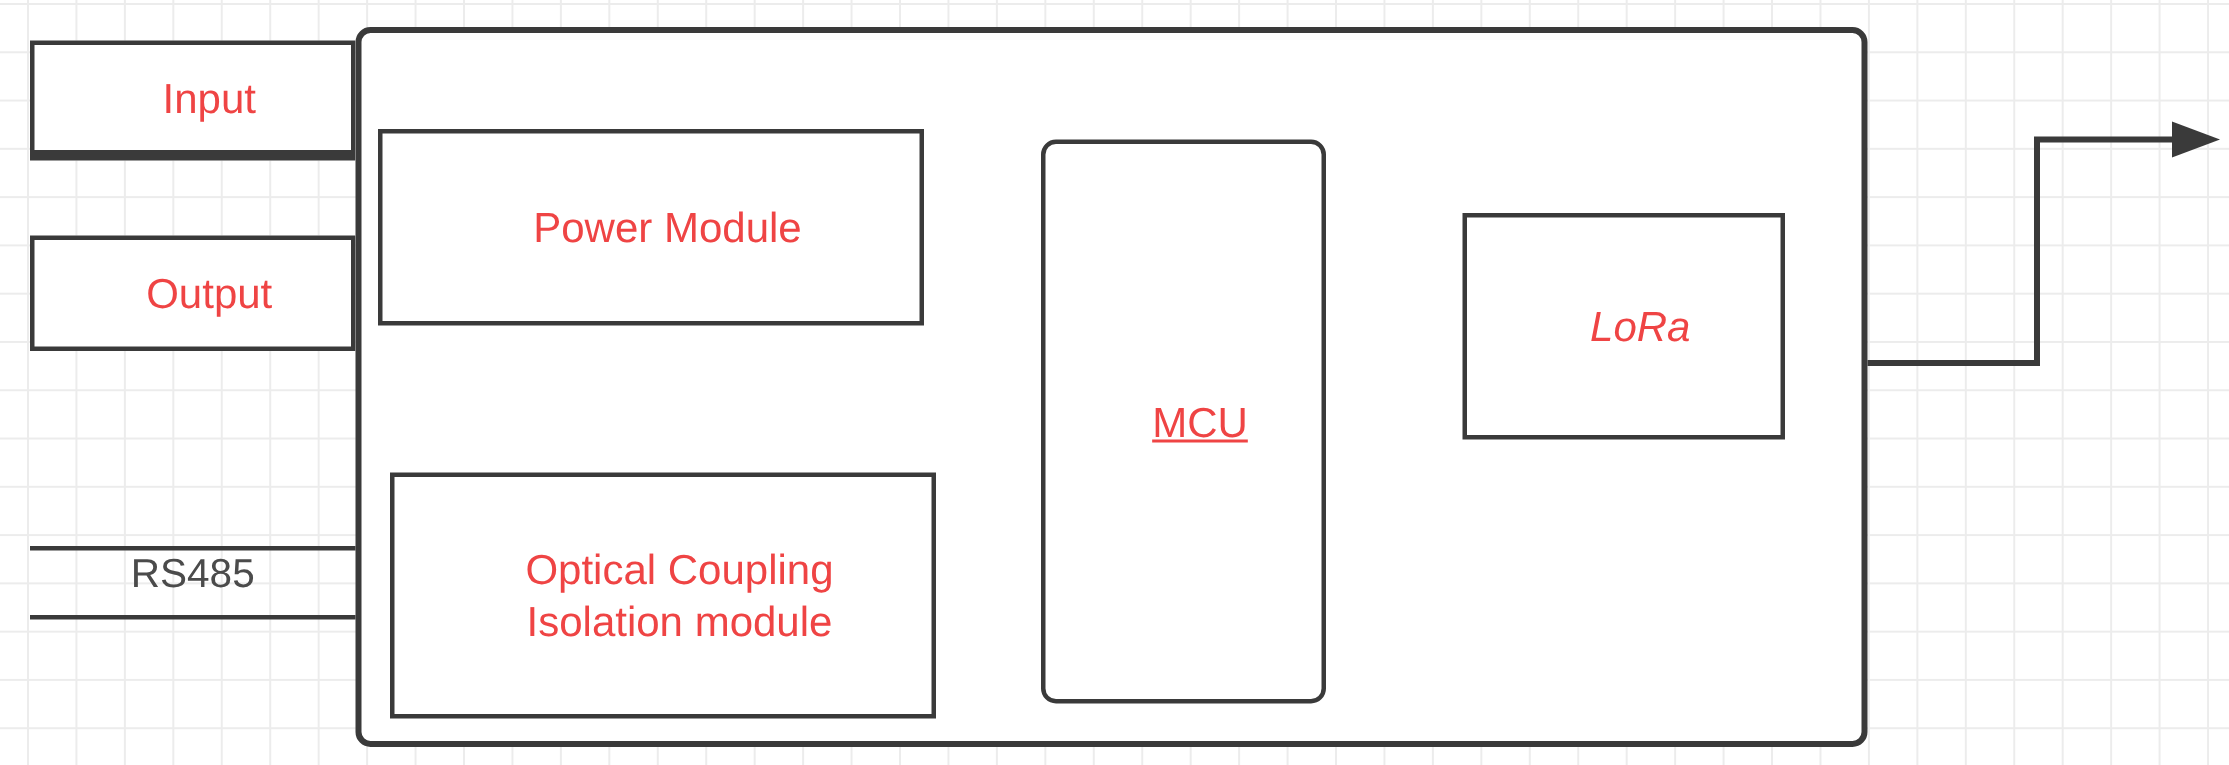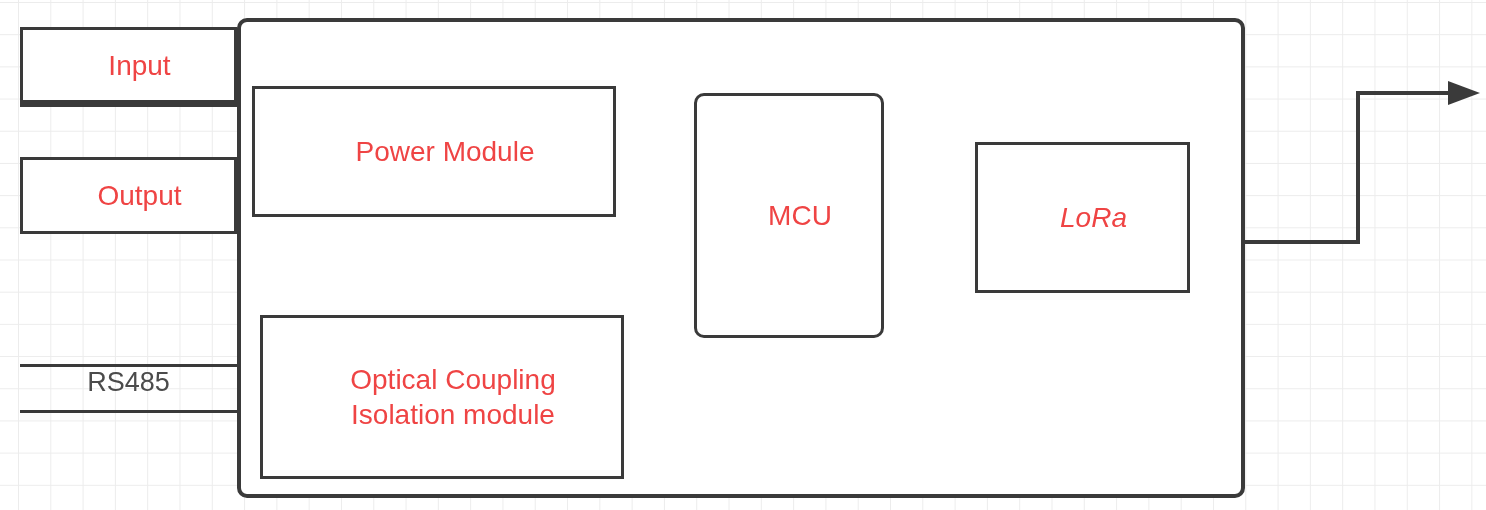--- a/index.html
+++ b/index.html
@@ -61,21 +61,21 @@
     border-bottom: 3px solid #3a3a3a;
     display: flex;
     justify-content: center;
     font-size: 27px;
     color: #4b4b4b;
     background: transparent;
   }
 
   .power-box   { left: 252px; top: 58px;  width: 364px; height: 131px; margin-top: 28px; }
   .optical-box { left: 260px; top: 315px; width: 364px; height: 164px; }
-  .mcu-box     { left: 694px; top: 93px;  width: 190px; height: 245px; border-radius: 10px; }
+  .mcu-box     { left: 694px; top: 93px;  width: 190px; height: 376px; border-radius: 10px; text-decoration: underline; }
   .lora-box    { left: 975px; top: 142px; width: 215px; height: 151px; font-style: italic; }
 
   .wires {
     position: absolute;
     left: 0; top: 0;
     width: 1486px;
     height: 510px;
     pointer-events: none;
   }
   .wires path {

